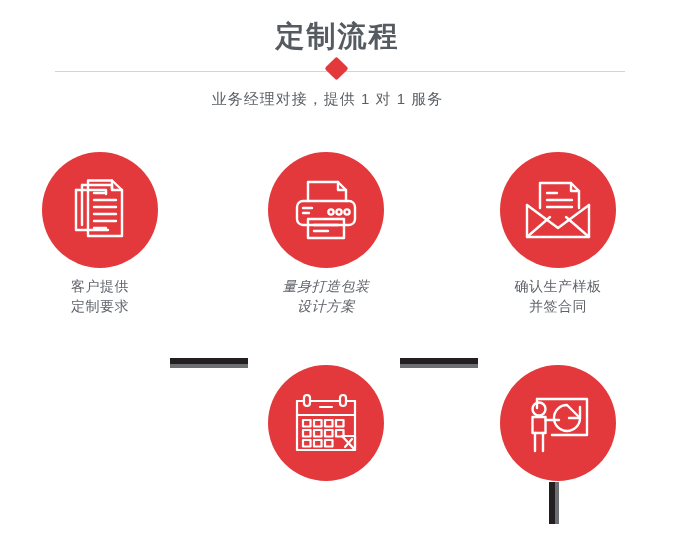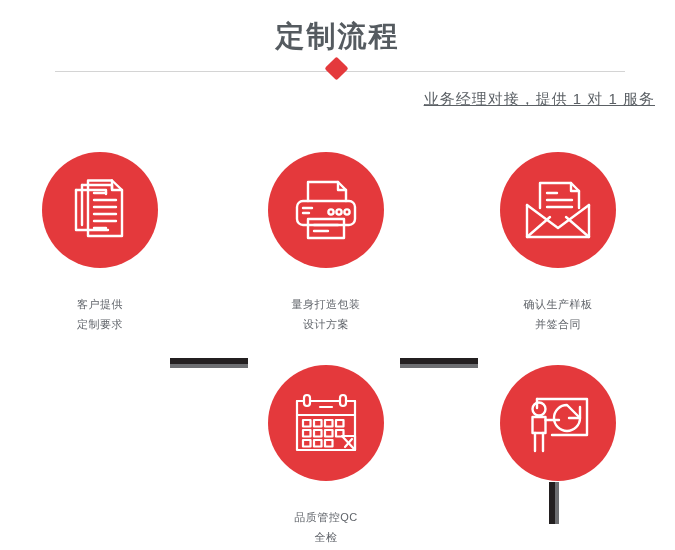--- a/index.html
+++ b/index.html
@@ -29,51 +29,50 @@
   }
   .diamond{
     position:absolute;top:0;left:50%;margin-left:-12px;
     width:17px;height:17px;
     background:#e4393c;
     transform:rotate(45deg);
     border-radius:2px;
   }
   .subtitle{
     position:absolute;top:90px;left:0;width:655px;
-    text-align:right;
+    text-align:center;
     font-size:15px;color:#5b6065;
     letter-spacing:1px;
-    text-decoration:underline;
   }
 
   
   .steps{
     position:absolute;top:152px;left:0;width:675px;height:398px;
   }
   .step{
     position:absolute;width:160px;text-align:center;
   }
   .step.c0{left:20px;}
-  .step.c1{left:246px;}
+  .step.c1{left:246px;font-style:italic;}
   .step.c2{left:478px;}
   .step.r0{top:0px;}
   .step.r1{top:213px;}
 
   .circle{
     width:116px;height:116px;border-radius:50%;
     background:#e4393c;
     margin:0 auto;
     display:flex;align-items:center;justify-content:center;
     position:relative;
   }
   .circle svg{display:block;}
 
   .step-label{
-    margin-top:26px;
-    font-size:11px;
+    margin-top:8px;
+    font-size:14px;
     color:#60646a;
     line-height:20px;
     letter-spacing:0.5px;
     white-space:pre-line;
   }
 
   
   .conn-h{
     position:absolute;width:78px;height:9px;
   }
@@ -214,22 +213,20 @@
             <rect x="31" y="37" width="7.5" height="6.5"></rect>
             <rect x="42" y="37" width="7.5" height="6.5"></rect>
             <rect x="9" y="47" width="7.5" height="6.5"></rect>
             <rect x="20" y="47" width="7.5" height="6.5"></rect>
             <rect x="31" y="47" width="7.5" height="6.5"></rect>
             <path d="M48 43 L61 43 L61 57 Z"></path>
             <path d="M51 54 L58 46"></path>
           </svg>
         </span>
       </div>
-      <div class="step-label">品质管控QC
-全检</div>
     </div>
 
     <div class="step r1 c2">
       <div class="circle">
         <span>
           <svg width="66" height="60" viewBox="0 0 66 60" fill="none" stroke="#ffffff" stroke-width="2.4" stroke-linejoin="round" stroke-linecap="round">
             <path d="M12 6 H62 V42 H27"></path>
             <path d="M12 6 V15"></path>
             <circle cx="14" cy="16" r="6.5"></circle>
             <path d="M7.5 24 H20.5 V40 H7.5 Z"></path>

